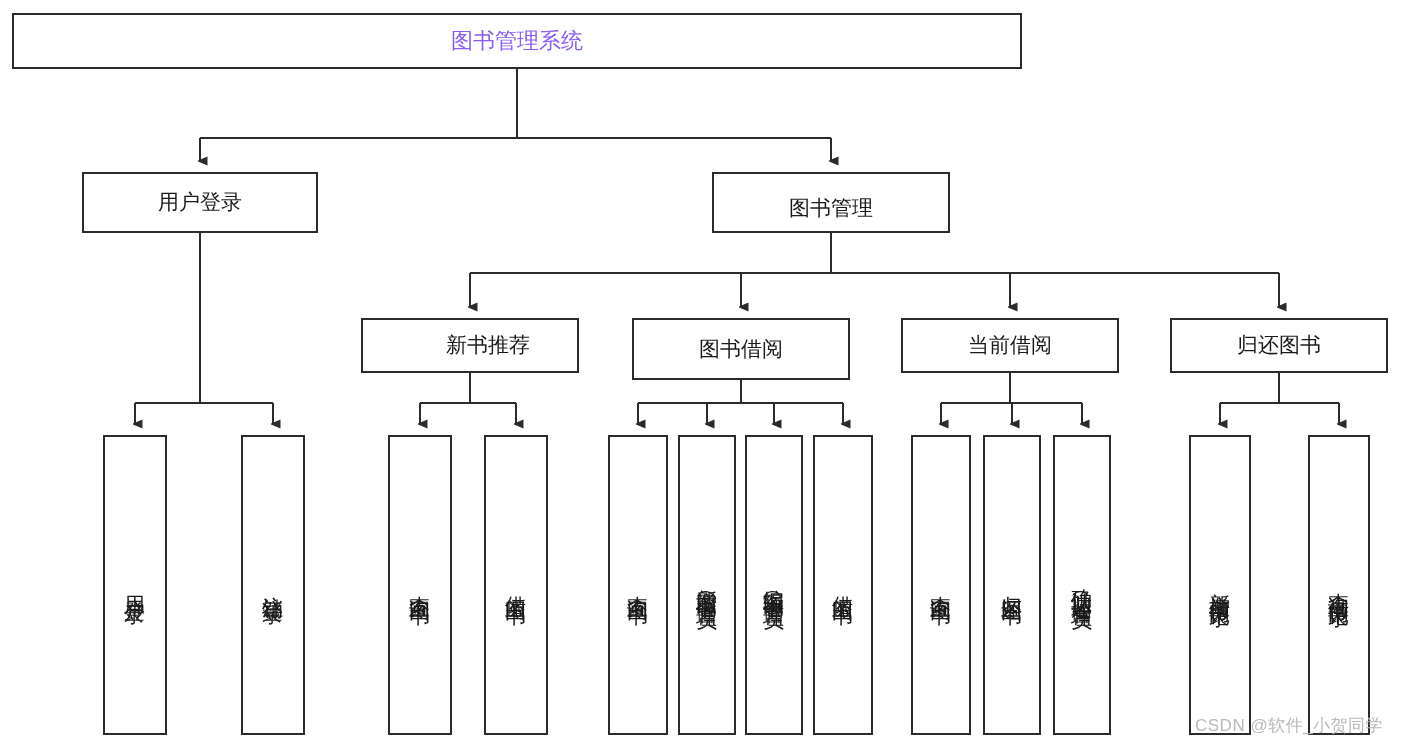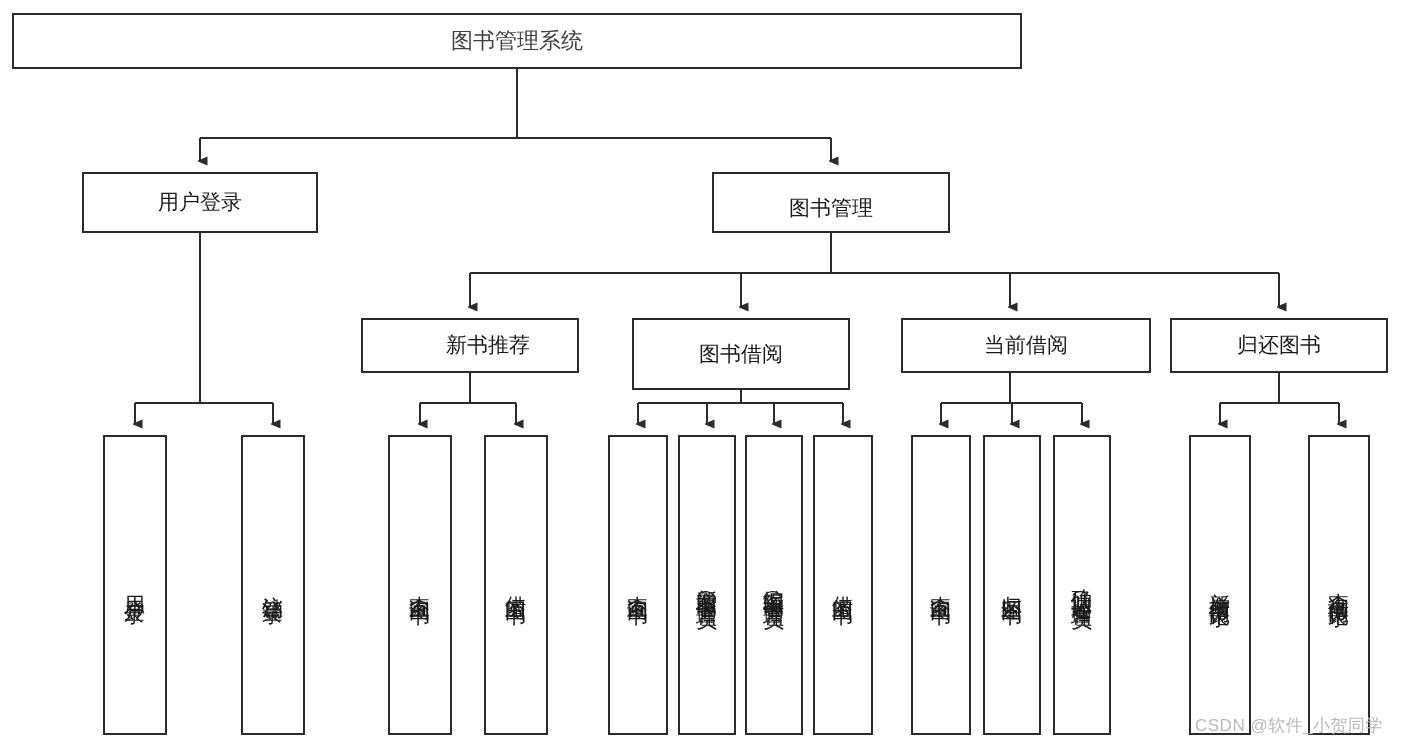--- a/index.html
+++ b/index.html
@@ -107,35 +107,35 @@
         <path d="M 1012 403 L 1012 424" stroke="#2b2b2b" stroke-width="2.6" fill="none" shape-rendering="crispEdges" marker-end="url(#arrowhead)"></path>
         <path d="M 1082 403 L 1082 424" stroke="#2b2b2b" stroke-width="2.6" fill="none" shape-rendering="crispEdges" marker-end="url(#arrowhead)"></path>
         <path d="M 1279 373 L 1279 403" stroke="#2b2b2b" stroke-width="2.6" fill="none" shape-rendering="crispEdges"></path>
         <path d="M 1220 403 L 1339 403" stroke="#2b2b2b" stroke-width="2.6" fill="none" shape-rendering="crispEdges"></path>
         <path d="M 1220 403 L 1220 424" stroke="#2b2b2b" stroke-width="2.6" fill="none" shape-rendering="crispEdges" marker-end="url(#arrowhead)"></path>
         <path d="M 1339 403 L 1339 424" stroke="#2b2b2b" stroke-width="2.6" fill="none" shape-rendering="crispEdges" marker-end="url(#arrowhead)"></path>
       </g>
   </svg>
   <div id="nodes">
       <div class="node horizontal root" style="left: 12px; top: 13px; width: 1010px; height: 56px; border-color: rgb(43, 43, 43); background: rgb(255, 255, 255);">
-        <span class="node-label" style="color: #404040;">图书管理系统</span>
+        <span class="node-label" style="color: #8b5cf6;">图书管理系统</span>
       </div>
       <div class="node horizontal" style="left: 82px; top: 172px; width: 236px; height: 61px; border-color: rgb(43, 43, 43); background: rgb(255, 255, 255);">
         <span class="node-label" style="color: rgb(26, 26, 26);">用户登录</span>
       </div>
       <div class="node horizontal" style="left: 712px; top: 172px; width: 238px; height: 61px; border-color: rgb(43, 43, 43); background: rgb(255, 255, 255);">
         <span class="node-label" style="color: rgb(26, 26, 26); margin-top: 12px;">图书管理</span>
       </div>
       <div class="node horizontal" style="left: 361px; top: 318px; width: 218px; height: 55px; border-color: rgb(43, 43, 43); background: rgb(255, 255, 255); padding-left: 36px;">
         <span class="node-label" style="color: rgb(26, 26, 26);">新书推荐</span>
       </div>
-      <div class="node horizontal" style="left: 632px; top: 318px; width: 218px; height: 72px; border-color: rgb(43, 43, 43); background: rgb(255, 255, 255);">
+      <div class="node horizontal" style="left: 632px; top: 318px; width: 218px; height: 62px; border-color: rgb(43, 43, 43); background: rgb(255, 255, 255);">
         <span class="node-label" style="color: rgb(26, 26, 26);">图书借阅</span>
       </div>
-      <div class="node horizontal" style="left: 901px; top: 318px; width: 250px; height: 55px; border-color: rgb(43, 43, 43); background: rgb(255, 255, 255);">
+      <div class="node horizontal" style="left: 901px; top: 318px; width: 218px; height: 55px; border-color: rgb(43, 43, 43); background: rgb(255, 255, 255);">
         <span class="node-label" style="color: rgb(26, 26, 26);">当前借阅</span>
       </div>
       <div class="node horizontal" style="left: 1170px; top: 318px; width: 218px; height: 55px; border-color: rgb(43, 43, 43); background: rgb(255, 255, 255);">
         <span class="node-label" style="color: rgb(26, 26, 26);">归还图书</span>
       </div>
       <div class="node vertical" style="left: 103px; top: 435px; width: 64px; height: 300px; border-color: rgb(43, 43, 43); background: rgb(255, 255, 255);">
         <span class="node-label" style="color: rgb(26, 26, 26);">用户登录</span>
       </div>
       <div class="node vertical" style="left: 241px; top: 435px; width: 64px; height: 300px; border-color: rgb(43, 43, 43); background: rgb(255, 255, 255);">
         <span class="node-label" style="color: rgb(26, 26, 26);">注销登录</span>

